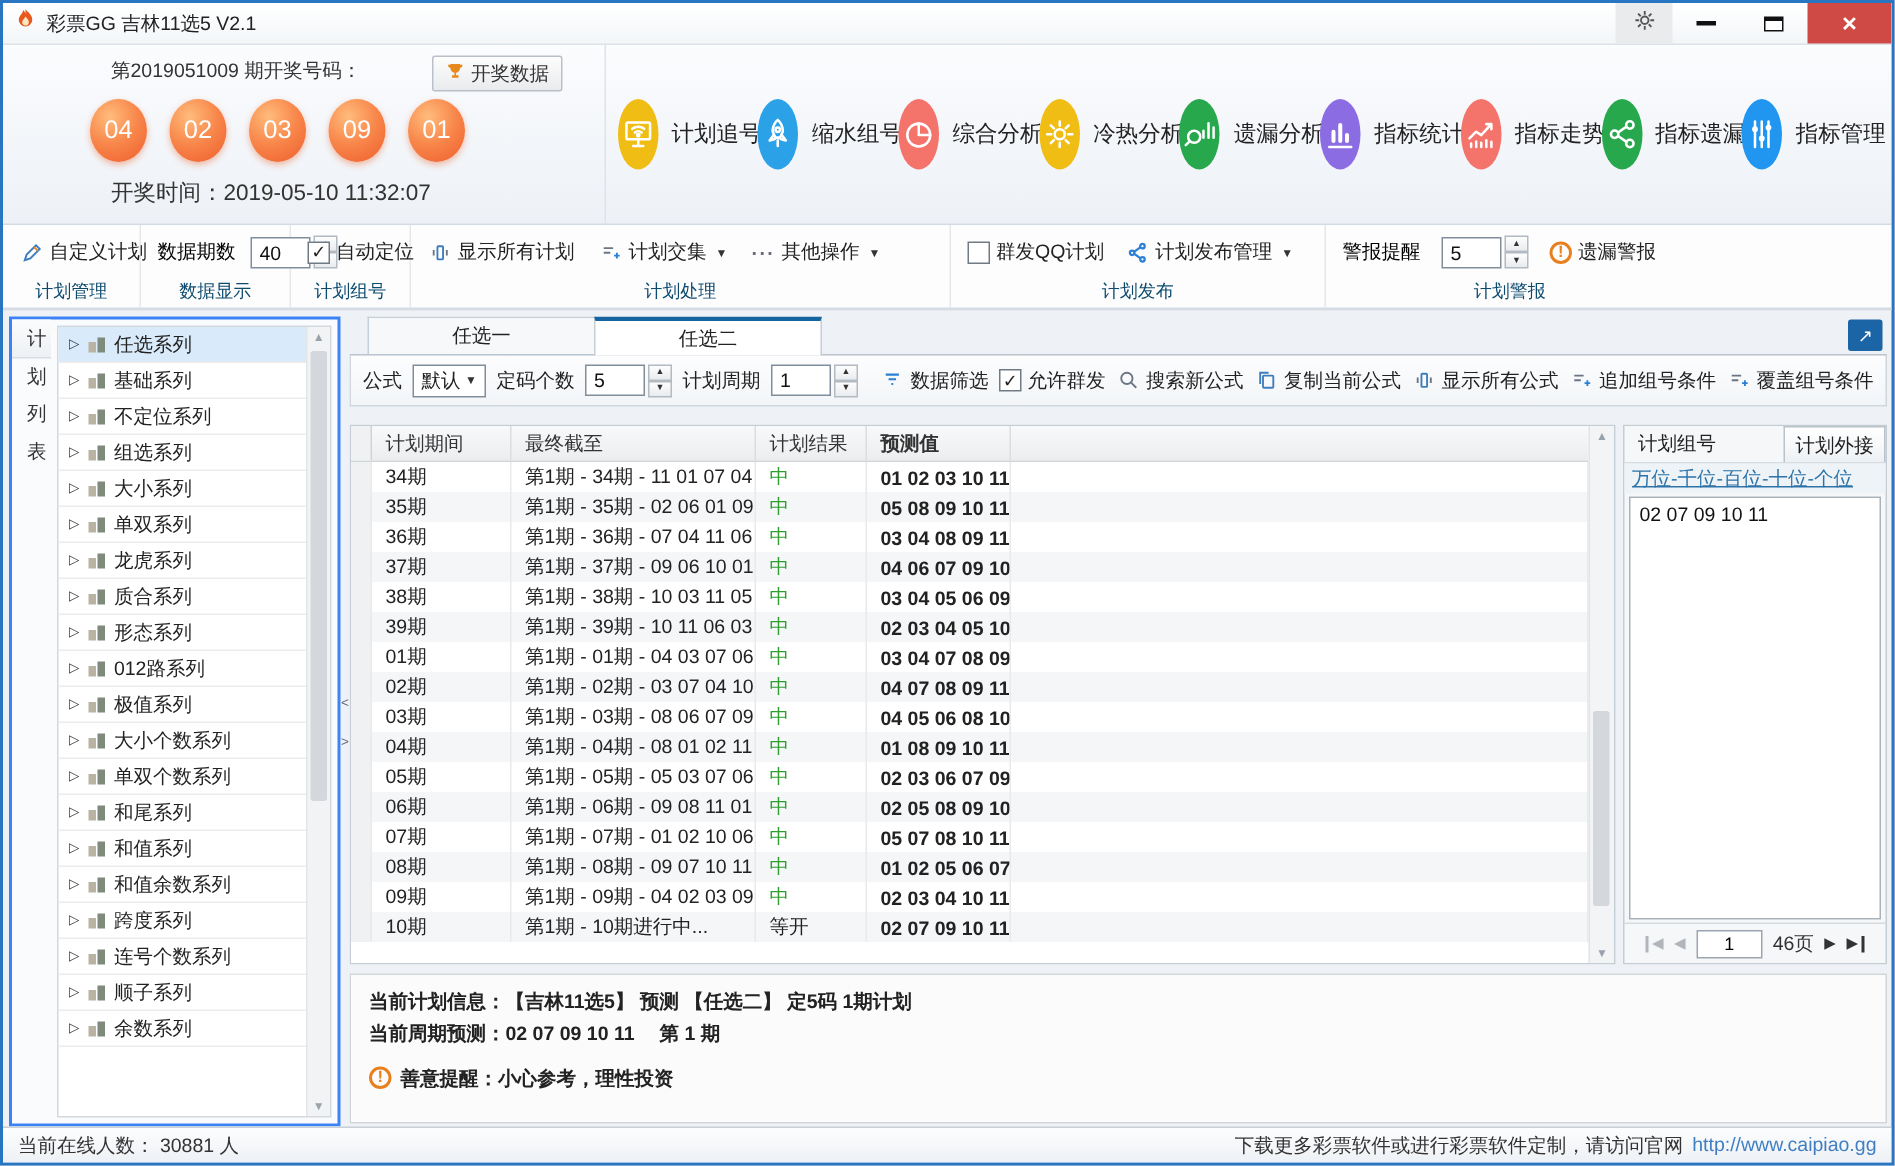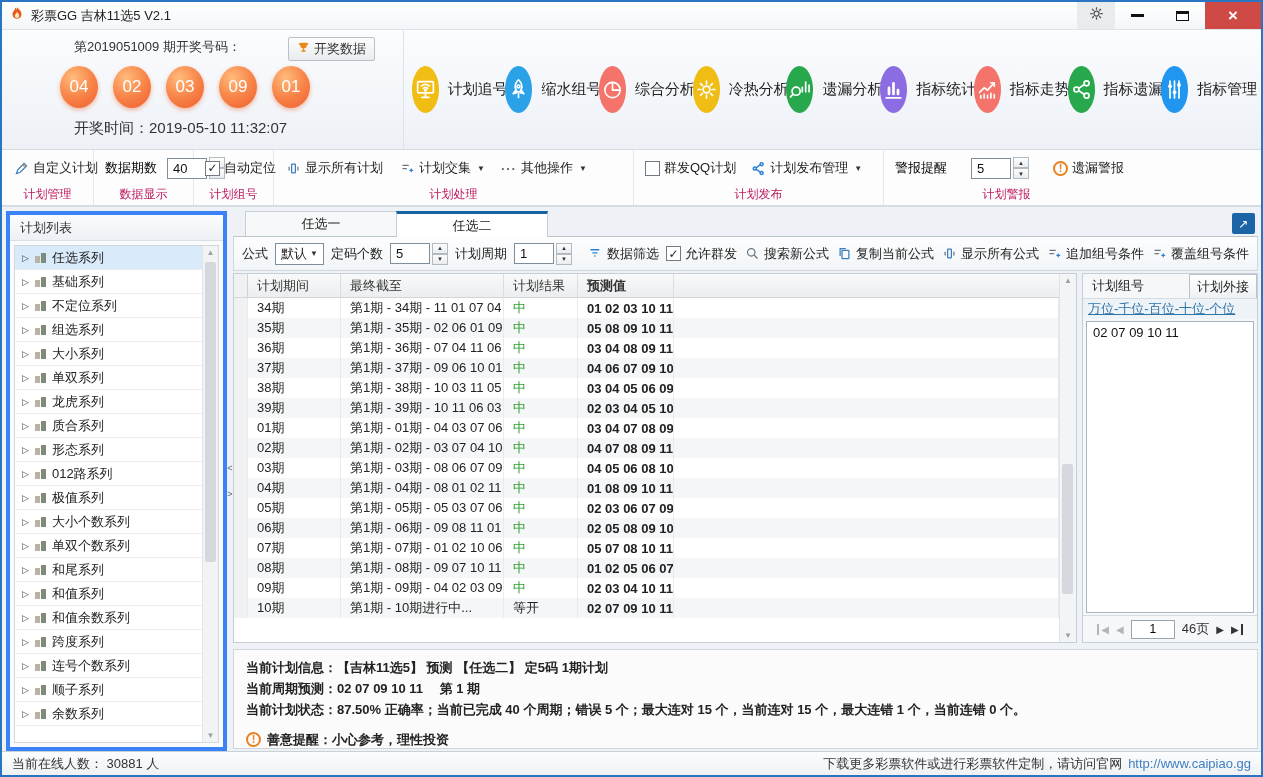--- a/index.html
+++ b/index.html
@@ -28,33 +28,33 @@
 .draw-time { font-size:15px; color:#333; margin-top:11px; }
 .apps { flex:1; display:flex; align-items:center; justify-content:space-evenly; padding:0 6px; }
 .app { display:flex; align-items:center; gap:9px; width:92px; }
 .app-circle { width:47px; height:47px; border-radius:50%; display:flex; align-items:center; justify-content:center; }
 .app-label { font-size:15px; color:#222; white-space:nowrap; }
 
 
 .ribbon { height:57px; flex:0 0 57px; display:flex; background:#fdfdfe; border-bottom:2px solid #d6dce3; }
 .rgroup { display:flex; flex-direction:column; border-right:1px solid #e3e8ed; }
 .rgroup-items { flex:1; display:flex; align-items:center; padding:0 11px; gap:10px; white-space:nowrap; }
-.rgroup-label { height:19px; text-align:center; font-size:12px; color:#be185d; }
+.rgroup-label { height:19px; text-align:center; font-size:12px; color:#0c4a6e; }
 .rbtn { display:flex; align-items:center; gap:4px; font-size:13px; color:#222; cursor:default; }
 .caret { font-size:8px; color:#333; margin-left:2px; }
 .checkbox { width:15px; height:15px; border:1px solid #707a84; background:#fff; display:inline-flex; align-items:center; justify-content:center; font-size:12px; font-weight:bold; color:#222; line-height:1; }
 .spin { display:flex; align-items:center; }
 .spin-box { width:40px; height:21px; border:1px solid #808e9c; background:#fff; display:flex; align-items:center; padding-left:5px; font-size:13px; color:#111; }
 .spin-arrows { display:flex; flex-direction:column; width:16px; height:22px; margin-left:2px; }
 .spin-btn { flex:1; border:1px solid #b2bac2; background:linear-gradient(#fdfdfd,#e9ecef); font-size:6px; display:flex; align-items:center; justify-content:center; color:#333; }
 .alert-circle { width:15px; height:15px; border-radius:50%; border:2px solid #e8801e; color:#e8801e; font-size:11px; font-weight:bold; display:inline-flex; align-items:center; justify-content:center; line-height:1; }
 
 
 .content { flex:1; display:flex; padding:4px 3px 0 4px; overflow:hidden; }
-.sidebar { width:221px; flex:0 0 221px; background:#fafbfc; border:4px solid #3b82f6; display:flex; flex-direction:column; }
+.sidebar { width:221px; flex:0 0 221px; background:#fafbfc; border:2px solid #3b82f6; display:flex; flex-direction:row; }
 .sidebar-header { height:26px; flex:0 0 26px; line-height:25px; padding-left:10px; font-size:13px; color:#333; background:linear-gradient(#fbfcfd,#edf0f4); border-bottom:1px solid #d9dee3; }
 .sidebar-list { flex:1; margin:4px; border:1px solid #d3d8dd; background:#fff; display:flex; overflow:hidden; }
 .side-items { flex:1; }
 .side-item { height:24px; display:flex; align-items:center; gap:6px; padding-left:7px; border-bottom:1px solid #ececec; font-size:13px; color:#222; }
 .side-item.selected { background:#d9eafa; }
 .expander { font-size:9px; color:#444; }
 .grid-ico { width:11px; height:11px; position:relative; flex:0 0 11px; }
 .grid-ico i { position:absolute; display:block; }
 .grid-ico .a { left:0; top:4px; width:5px; height:7px; background:#b9b3a4; }
 .grid-ico .b { left:6px; top:1px; width:5px; height:10px; background:#7e8a7a; }
@@ -66,21 +66,21 @@
 
 .main { flex:1; display:flex; flex-direction:column; overflow:hidden; }
 .tabrow { height:26px; flex:0 0 26px; display:flex; position:relative; border-bottom:1px solid #bcc6cf; padding-left:12px; }
 .tab { width:152px; display:flex; align-items:center; justify-content:center; font-size:13px; color:#222; background:#f7f8f9; border:1px solid #c6ced6; border-bottom:none; margin-right:-1px; }
 .tab.active { background:#fff; border-top:3px solid #15639f; position:relative; z-index:2; margin-bottom:-1px; }
 .expand-btn { position:absolute; right:3px; top:2px; width:23px; height:21px; background:#1b65a7; color:#fff; font-size:12px; display:flex; align-items:center; justify-content:center; border-radius:2px; }
 .formulabar { height:34px; flex:0 0 34px; display:flex; align-items:center; gap:7px; padding:0 8px; background:linear-gradient(#fdfdfe,#f2f5f8); border:1px solid #d0d7dd; border-top:none; font-size:13px; color:#222; white-space:nowrap; overflow:hidden; }
 .select { width:108px; height:22px; border:1px solid #808e9c; background:#fff; display:flex; align-items:center; padding:0 5px; font-size:13px; }
 .select .caret { margin-left:auto; }
 .fitem { display:flex; align-items:center; gap:4px; }
-.body { flex:1; display:flex; overflow:hidden; margin-top:2px; }
+.body { flex:1; display:flex; overflow:hidden; margin-top:12px; }
 
 
 .table-area { flex:1; display:flex; border:1px solid #c5cdd5; background:#fff; overflow:hidden; }
 .grid { flex:1; display:flex; flex-direction:column; overflow:hidden; }
 .grid-header { display:flex; height:24px; flex:0 0 24px; background:linear-gradient(#f8f9fa,#ebedef); border-bottom:1px solid #d0d5da; font-size:13px; color:#333; }
 .gh-cell,.gr-cell { display:flex; align-items:center; padding-left:9px; border-right:1px solid #dadedf; overflow:hidden; white-space:nowrap; }
 .c-rowhdr { width:14px; flex:0 0 14px; padding-left:0; background:#f0f1f2; border-right:1px solid #d0d4d8; }
 .c1 { width:93px; flex:0 0 93px; } .c2 { width:163px; flex:0 0 163px; } .c3 { width:74px; flex:0 0 74px; } .c4 { width:96px; flex:0 0 96px;font-weight:bold; } .cf { flex:1; border-right:none; }
 .grid-row { display:flex; height:20px; flex:0 0 20px; font-size:13px; color:#222; background:#fff; }
 .grid-row.alt { background:#f5f6f7; }
@@ -104,21 +104,21 @@
 .pg-input { width:44px; height:19px; border:1px solid #9aa5af; background:#fff; display:flex; align-items:center; justify-content:center; font-size:12px; }
 .pg-total { font-size:13px; color:#333; }
 
 
 .info-panel { height:100px; flex:0 0 100px; margin:6px 0 2px 0; border:1px solid #d0d5da; background:#fbfbfc; padding:7px 12px 0 12px; font-size:13px; font-weight:bold; color:#222; line-height:21px; }
 .info-line { white-space:nowrap; overflow:hidden; }
 .notice-line { display:flex; align-items:center; gap:6px; margin-top:9px; }
 
 
 .statusbar { height:24px; flex:0 0 24px; display:flex; align-items:center; background:linear-gradient(#fcfdfe,#eef1f5); border-top:1px solid #c9d0d7; padding:0 10px; font-size:13px; color:#333; }
-.status-right { margin-left:auto; display:flex; gap:6px; align-items:center; }
+.status-right { margin-left:auto; display:flex; gap:6px; }
 .status-link { color:#3f7fc2; }
 
 .icon-s { display:inline-flex; width:16px; height:16px; align-items:center; justify-content:center; flex:0 0 16px; }
 .icon-s svg { width:15px; height:15px; }
 .dots { color:#667; font-weight:bold; letter-spacing:1px; font-size:13px; }
 </style>
 </head>
 <body>
 
 <div class="window">
@@ -343,21 +343,21 @@
                 <path d="M8 11l7-5M8 13l7 5"></path>
               </svg>
             </span>
           <span>计划发布管理</span>
           <span class="caret">▼</span>
         </div>
       </div>
       <div class="rgroup-label">计划发布</div>
     </div>
     <div class="rgroup" style="width:245px;border-right:none">
-      <div class="rgroup-items" style="gap:24px">
+      <div class="rgroup-items" style="gap:14px">
         <span style="font-size:13px">警报提醒</span>
         <div class="spin">
           <div class="spin-box">5</div>
           <div class="spin-arrows">
               <div class="spin-btn">▲</div>
               <div class="spin-btn">▼</div>
             </div>
         </div>
         <div class="rbtn">
           <span class="alert-circle">!</span>
@@ -803,21 +803,20 @@
             <span class="pg-total">46页</span>
             <span class="pg">▶</span>
             <span class="pg bar-r">▶</span>
           </div>
         </div>
       </div>
 
       <div class="info-panel">
         <div class="info-line"><span>当前计划信息：</span><span>【吉林11选5】 预测 【任选二】 定5码 1期计划</span></div>
         <div class="info-line"><span>当前周期预测：</span><span>02 07 09 10 11　 第 1 期</span></div>
-        <div class="info-line"><span>当前计划状态：</span><span>87.50% 正确率；当前已完成 40 个周期；错误 5 个；最大连对 15 个，当前连对 15 个，最大连错 1 个，当前连错 0 个。</span></div>
         <div class="notice-line">
           <span class="alert-circle">!</span>
           <span>善意提醒：</span>
             <span style="margin-left:-6px">小心参考，理性投资</span>
         </div>
       </div>
     </div>
   </div>
 
   <div class="statusbar">

